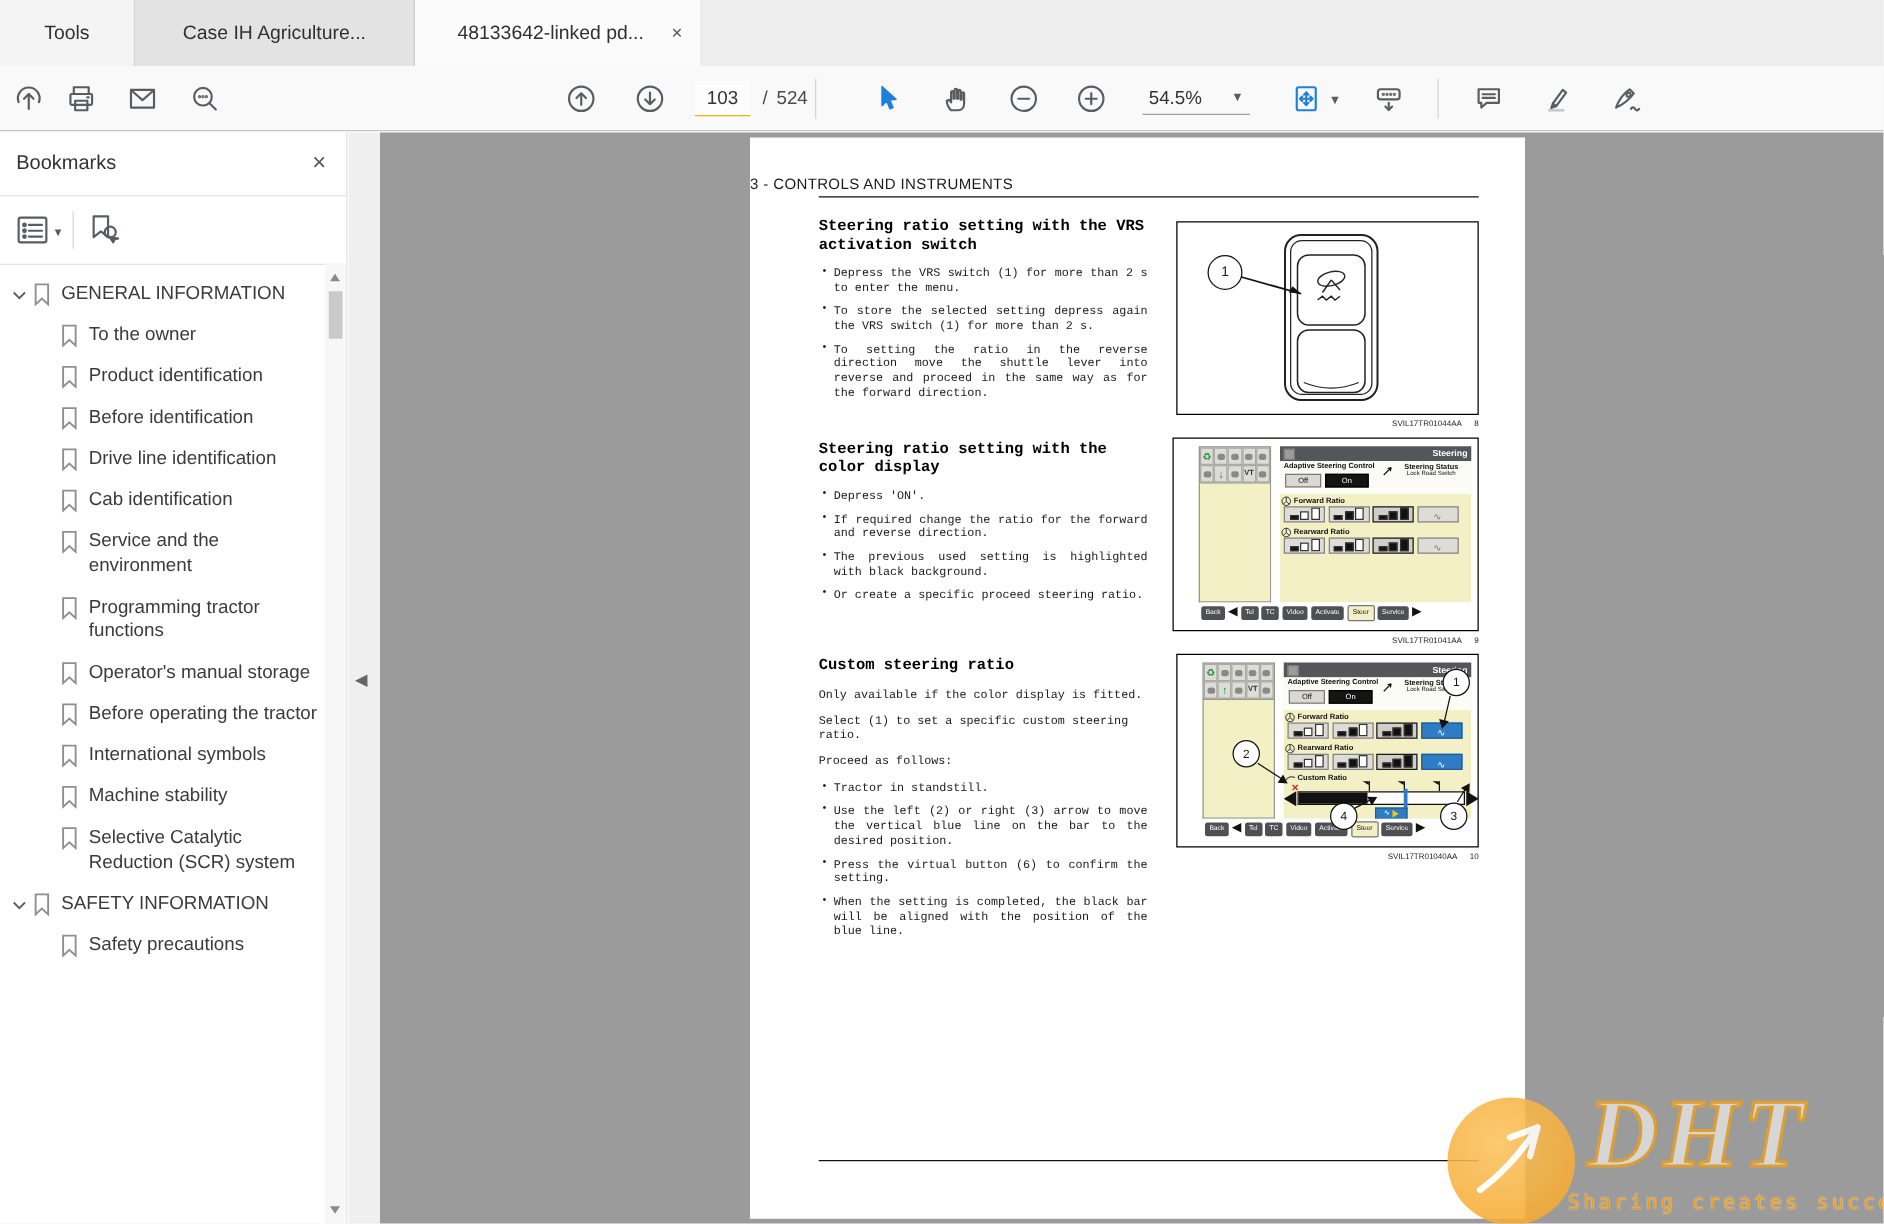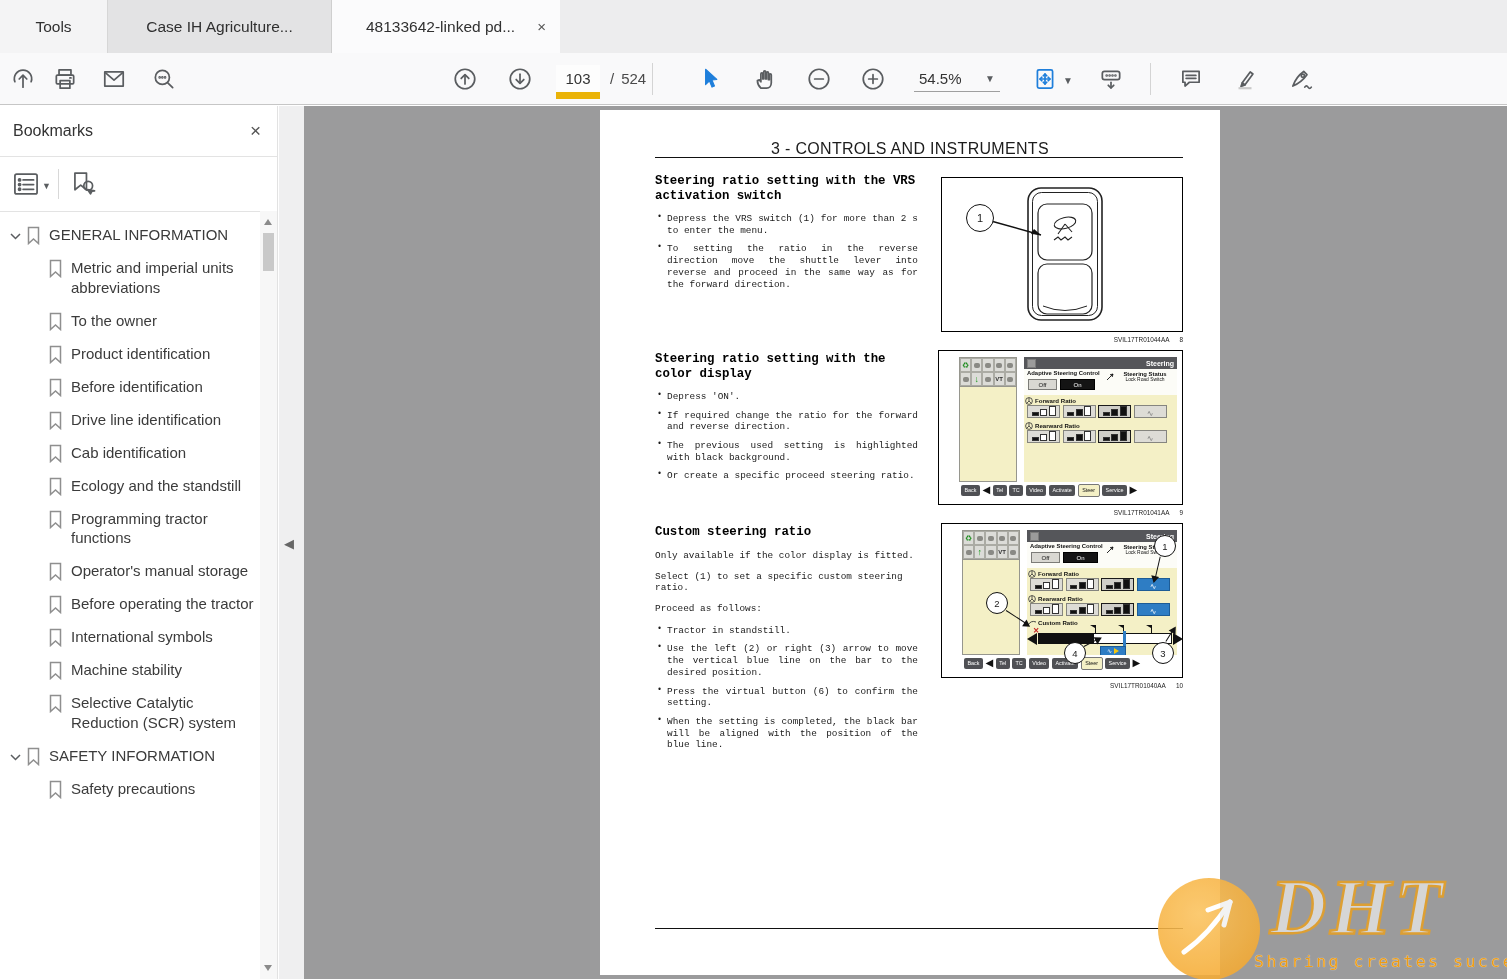--- a/index.html
+++ b/index.html
@@ -12,21 +12,21 @@
   .tab-tools{width:108px;background:#f4f4f5;border-right:1px solid #d6d6d6;}
   .tab-doc1{width:224px;background:#e3e3e4;border-right:1px solid #cfcfcf;}
   .tab-doc2{width:228px;background:#fbfbfc;justify-content:space-between;padding:0 14px 0 34px;}
   .tab-close{font-size:15px;color:#555;margin-left:10px;cursor:default;}
 
   
   .toolbar{position:absolute;left:0;top:53px;right:0;height:52px;background:#f9f9fa;border-bottom:1px solid #c6c6c6;box-sizing:border-box;}
   .tb{position:absolute;top:13px;width:26px;height:26px;}
   .tb svg{width:26px;height:26px;stroke:#5a5d60;fill:none;stroke-width:1.6;stroke-linecap:round;stroke-linejoin:round;}
   .tb-div{position:absolute;top:10px;width:1px;height:32px;background:#d4d4d4;}
-  .pagenum{position:absolute;left:556px;top:12px;width:44px;height:27px;border-bottom:7px solid #eab308;
+  .pagenum{position:absolute;left:556px;top:12px;width:44px;height:27px;border-bottom:1px solid #eab308;
            font-size:15px;color:#333;display:flex;align-items:center;justify-content:center;background:#fdfdfd;}
   .pagetotal{position:absolute;left:610px;top:17px;font-size:15px;color:#4a4a4a;display:flex;gap:7px;}
   .zoomctl{position:absolute;left:914px;top:12px;width:86px;height:27px;border-bottom:1px solid #9f9f9f;
            display:flex;align-items:center;justify-content:space-between;padding:0 5px;box-sizing:border-box;font-size:15px;color:#333;}
   .caret{font-size:10px;color:#5a5d60;}
   .tb-caret{position:absolute;top:22px;font-size:10px;color:#5a5d60;}
 
   
   .sidebar{position:absolute;left:0;top:106px;width:278px;bottom:0;background:#fff;border-right:1px solid #e2e2e2;box-sizing:border-box;}
   .sb-head{height:50px;border-bottom:1px solid #e3e3e3;display:flex;align-items:center;justify-content:space-between;padding:0 16px 0 13px;}
@@ -51,21 +51,21 @@
   .sb-arrow.down{bottom:8px;border-left:4.5px solid transparent;border-right:4.5px solid transparent;border-top:6px solid #8a8a8a;}
   .sb-thumb{position:absolute;left:3px;right:3px;top:22px;height:38px;background:#c9c9c9;}
 
   
   .strip{position:absolute;left:279px;top:106px;width:25px;bottom:0;background:#efeff0;}
   .strip-handle{position:absolute;left:5px;top:430px;font-size:13px;color:#666;}
   .docarea{position:absolute;left:304px;top:106px;right:0;bottom:0;background:#9b9b9c;}
 
   
   .page{position:absolute;left:296px;top:4px;width:620px;height:865px;background:#fff;color:#1a1a1a;}
-  .page-head{position:absolute;top:30px;left:0;right:0;text-align:center;font-size:16px;letter-spacing:.3px;color:#1c1c1c;}
+  .page-head{position:absolute;top:30px;left:0;right:0;text-align:left;font-size:12px;letter-spacing:.3px;color:#1c1c1c;}
   .head-rule{position:absolute;top:47px;left:55px;right:37px;border-top:1.6px solid #111;}
   .sec{position:absolute;left:55px;width:263px;font-family:Liberation Mono, monospace;}
   .sec h3{margin:0;font-size:12.4px;font-weight:bold;line-height:1.22;color:#000;}
   .bullets{list-style:none;margin:9px 0 0 1px;padding:0;}
   .bullets li{position:relative;padding-left:11px;font-size:9.4px;line-height:1.26;text-align:justify;margin-bottom:6.5px;}
   .bullets li::before{content:"•";position:absolute;left:1px;top:-1px;font-size:8.5px;}
   .paras div{font-size:9.4px;margin:10px 0 0 0;}
   .fig{position:absolute;border:1.6px solid #000;background:#fff;box-sizing:border-box;}
   .figcap{position:absolute;text-align:right;font-size:6.4px;color:#222;}
   .figcap .fno{margin-left:10px;}
@@ -323,26 +323,20 @@
           </svg>
           <svg class="bmk" viewBox="0 0 15 19">
             <path d="M2.5 1.5 h10 v16 l-5 -4.6 l-5 4.6 z" fill="none" stroke="#8f8f8f" stroke-width="1.5"></path>
           </svg>
           <span class="bm-label">GENERAL INFORMATION</span>
         </div>
         <div class="bm-item lvl1">
           <svg class="bmk" viewBox="0 0 15 19">
             <path d="M2.5 1.5 h10 v16 l-5 -4.6 l-5 4.6 z" fill="none" stroke="#8f8f8f" stroke-width="1.5"></path>
           </svg>
-          <span class="bm-label">Metric and imperial units abbreviations</span>
-        </div>
-        <div class="bm-item lvl1">
-          <svg class="bmk" viewBox="0 0 15 19">
-            <path d="M2.5 1.5 h10 v16 l-5 -4.6 l-5 4.6 z" fill="none" stroke="#8f8f8f" stroke-width="1.5"></path>
-          </svg>
           <span class="bm-label">To the owner</span>
         </div>
         <div class="bm-item lvl1">
           <svg class="bmk" viewBox="0 0 15 19">
             <path d="M2.5 1.5 h10 v16 l-5 -4.6 l-5 4.6 z" fill="none" stroke="#8f8f8f" stroke-width="1.5"></path>
           </svg>
           <span class="bm-label">Product identification</span>
         </div>
         <div class="bm-item lvl1">
           <svg class="bmk" viewBox="0 0 15 19">
@@ -359,21 +353,21 @@
         <div class="bm-item lvl1">
           <svg class="bmk" viewBox="0 0 15 19">
             <path d="M2.5 1.5 h10 v16 l-5 -4.6 l-5 4.6 z" fill="none" stroke="#8f8f8f" stroke-width="1.5"></path>
           </svg>
           <span class="bm-label">Cab identification</span>
         </div>
         <div class="bm-item lvl1">
           <svg class="bmk" viewBox="0 0 15 19">
             <path d="M2.5 1.5 h10 v16 l-5 -4.6 l-5 4.6 z" fill="none" stroke="#8f8f8f" stroke-width="1.5"></path>
           </svg>
-          <span class="bm-label">Ecology and the standstill</span>
+          <span class="bm-label">Service and the environment</span>
         </div>
         <div class="bm-item lvl1">
           <svg class="bmk" viewBox="0 0 15 19">
             <path d="M2.5 1.5 h10 v16 l-5 -4.6 l-5 4.6 z" fill="none" stroke="#8f8f8f" stroke-width="1.5"></path>
           </svg>
           <span class="bm-label">Programming tractor functions</span>
         </div>
         <div class="bm-item lvl1">
           <svg class="bmk" viewBox="0 0 15 19">
             <path d="M2.5 1.5 h10 v16 l-5 -4.6 l-5 4.6 z" fill="none" stroke="#8f8f8f" stroke-width="1.5"></path>
@@ -433,20 +427,21 @@
 
   <div class="docarea">
     <div class="page">
       <div class="page-head">3 - CONTROLS AND INSTRUMENTS</div>
       <div class="head-rule"></div>
 
       <div class="sec" style="top:64px">
         <h3>Steering ratio setting with the VRS activation switch</h3>
         <ul class="bullets">
             <li>Depress the VRS switch (1) for more than 2 s to enter the menu.</li>
+            <li>To store the selected setting depress again the VRS switch (1) for more than 2 s.</li>
             <li>To setting the ratio in the reverse direction move the shuttle lever into reverse and proceed in the same way as for the forward direction.</li>
           </ul>
       </div>
       <div class="fig" style="top:67px;left:341px;width:242px;height:155px">
         <svg class="draw" width="239" height="152" viewBox="0 0 239 152">
           <rect x="86" y="10" width="74" height="132" rx="13" fill="none" stroke="#222" stroke-width="1.6"></rect>
           <rect x="90.5" y="14.5" width="65" height="123" rx="9" fill="none" stroke="#222" stroke-width="1"></rect>
           <rect x="96" y="26" width="54" height="56" rx="9" fill="none" stroke="#222" stroke-width="1.2"></rect>
           <ellipse cx="123" cy="45" rx="11" ry="5.5" transform="rotate(-14 123 45)" fill="none" stroke="#222" stroke-width="1.1"></ellipse>
           <line x1="123" y1="46" x2="116" y2="56" stroke="#222" stroke-width="1.1"></line>

